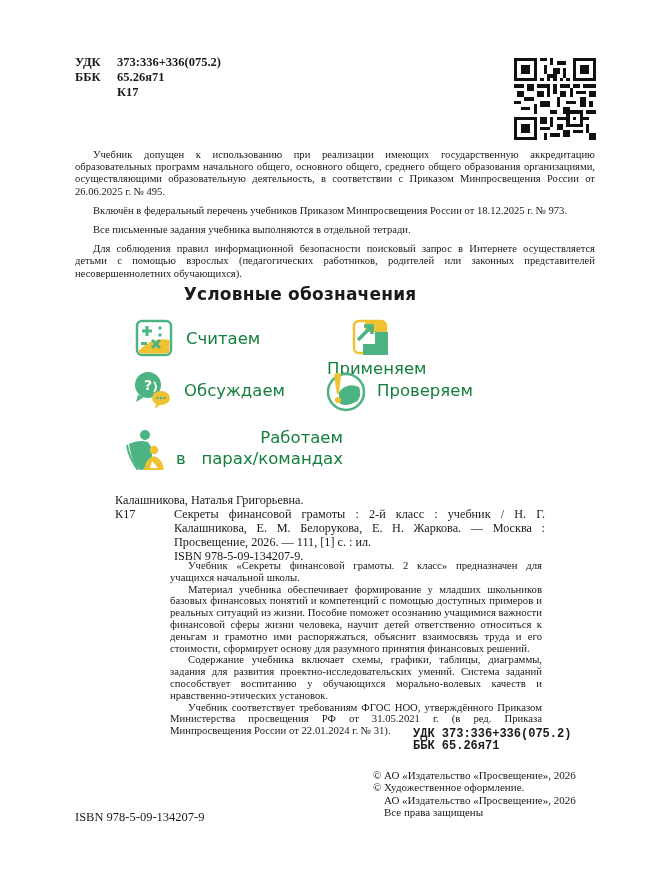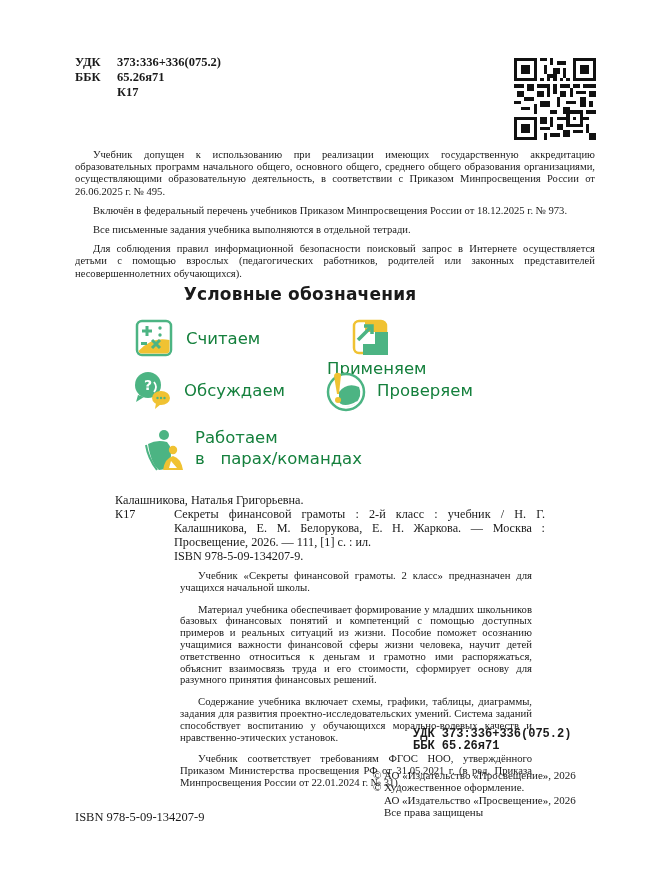--- a/index.html
+++ b/index.html
@@ -22,21 +22,21 @@
     .leg-item .lbl { line-height: 21px; }
 
     .biblio { left: 115px; top: 493px; width: 430px; font-family: "Liberation Serif", serif; font-size: 12.2px; line-height: 14px; }
     .biblio .author { font-weight: normal; }
     .biblio .main { display: flex; }
     .biblio .k17 { width: 59px; flex: 0 0 59px; }
     .biblio .desc { text-align: justify; }
     .biblio .isbn1 { margin-left: 59px; }
 
     .annot { left: 170px; top: 560px; width: 372px; font-family: "Liberation Serif", serif; font-size: 10.7px; line-height: 11.8px; text-align: justify; }
-    .annot p { margin: 10px; text-indent: 18px; }
+    .annot p { margin: 0; text-indent: 18px; }
 
     .codes2 { left: 413px; top: 728px; font-family: Liberation Mono, monospace; font-weight: bold; font-size: 12px; line-height: 12px; }
 
     .isbn-bottom { left: 75px; top: 769px; font-family: "Liberation Serif", serif; font-weight: normal; font-size: 12.5px; margin-top: 41px; }
 
     .copy { left: 373px; top: 769px; font-family: "Liberation Serif", serif; font-size: 11px; line-height: 12.3px; }
     .copy .ind { margin-left: 11px; }
   </style>
 </head>
 <body>
@@ -189,21 +189,21 @@
       <circle cx="21" cy="22" r="18" fill="#fff" stroke="#4cb483" stroke-width="2.5"></circle>
       <path d="M14 22 Q22 12 34 17 Q38 26 30 34 Q20 40 14 32 Z" fill="#4cb483"></path>
       <path d="M10 32 Q20 40 32 32" stroke="#fff" stroke-width="1.8" fill="none"></path>
       <path d="M11 3 Q15 2 16 5 L14 24 L12 24 L9 6 Q9 4 11 3 Z" fill="#f0c232"></path>
       <circle cx="13" cy="30" r="3" fill="#f0c232"></circle>
     </svg>
   </span>
   <span class="lbl">Проверяем</span>
 </div>
 
-<div class="abs leg-item" style="left:143px; top:427px;">
+<div class="abs leg-item" style="left:124px; top:427px;text-align:right;">
   <span class="ico">
     <svg width="40" height="44" viewBox="0 0 40 44">
       <circle cx="21" cy="7" r="5" fill="#4cb483"></circle>
       <path d="M5 16 Q14 11 24 14 Q30 20 27 34 Q24 42 16 42 Q8 36 5 16 Z" fill="#4cb483"></path>
       <path d="M3 17 Q5 30 14 42" stroke="#4cb483" stroke-width="2" fill="none"></path>
       <circle cx="30" cy="22" r="4.2" fill="#f0c232"></circle>
       <path d="M20 42 Q22 30 30 28 Q38 30 40 42 Z" fill="#f0c232"></path>
       <path d="M28 33 L26 40 L34 40 Z" fill="#fff"></path>
     </svg>
   </span>

